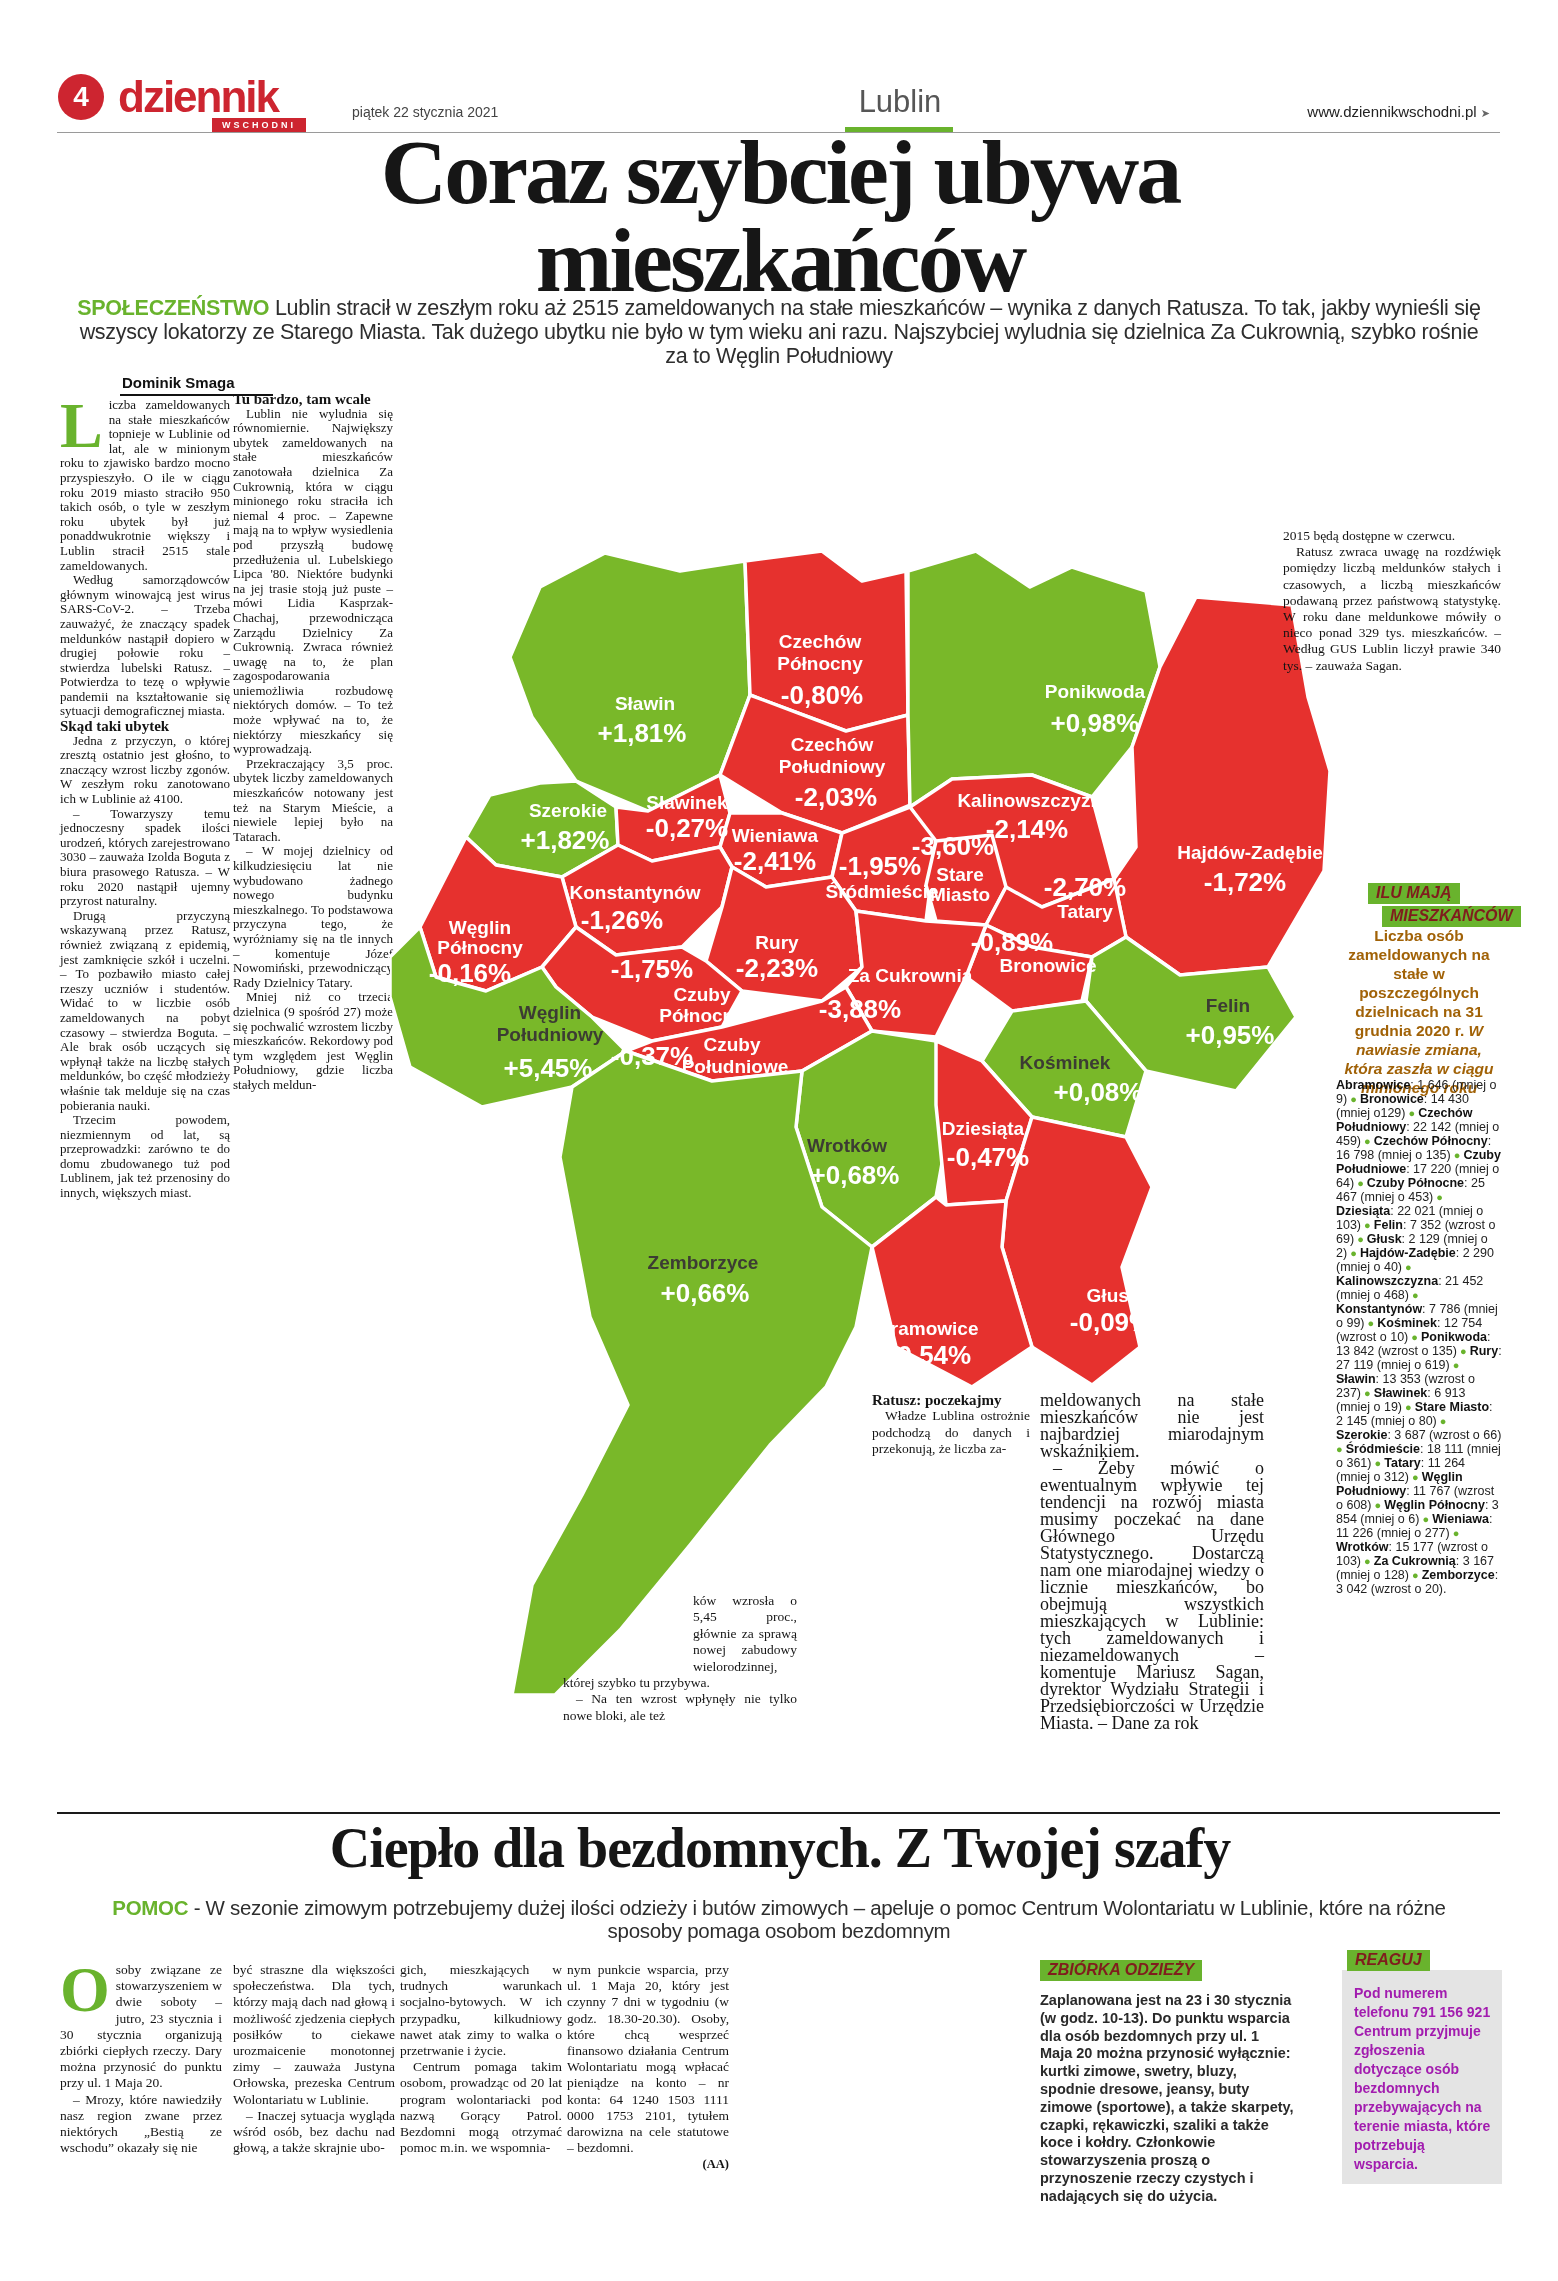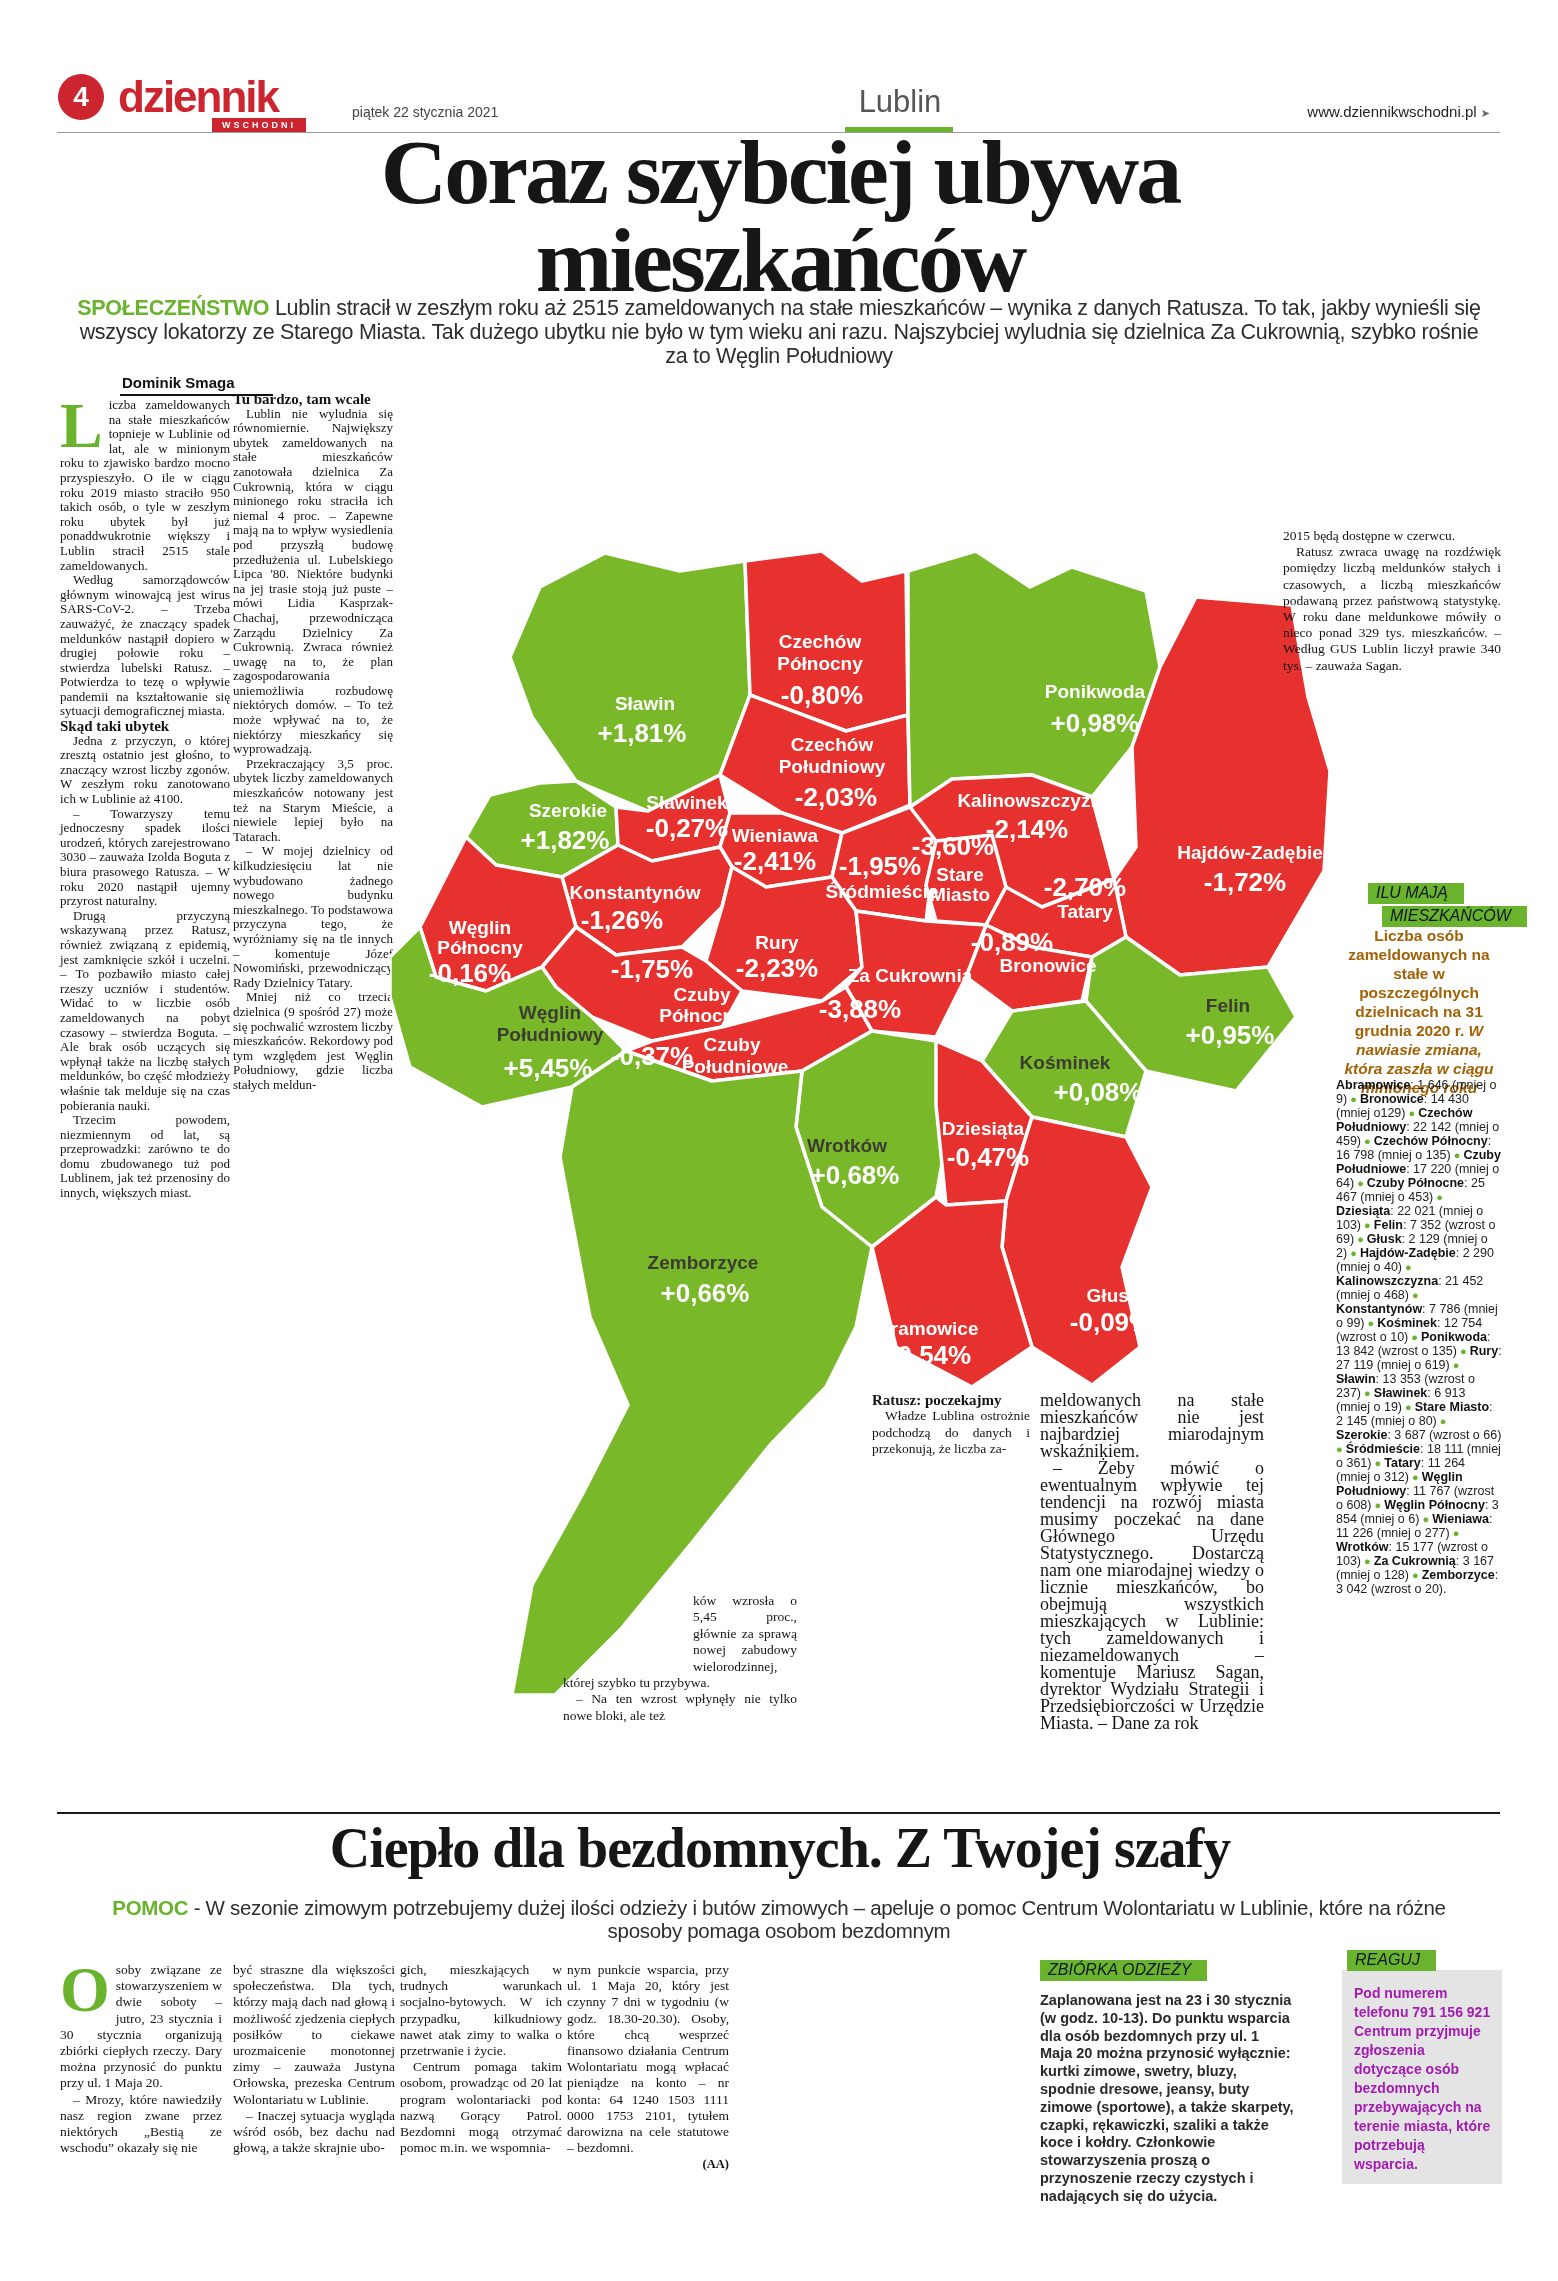--- a/index.html
+++ b/index.html
@@ -51,22 +51,22 @@
   .map{left:390px;top:545px;}
   .map polygon{stroke:#fff;stroke-width:3.5;stroke-linejoin:round;}
   .pg-g{fill:#79b829;}
   .pg-r{fill:#e6312e;}
   .ml-n{font-family:"Liberation Sans",sans-serif;font-weight:bold;font-size:19px;text-anchor:middle;}
   .ml-p{font-family:"Liberation Sans",sans-serif;font-weight:bold;font-size:26px;text-anchor:middle;}
   .fill-w{fill:#ffffff;}
   .fill-d{fill:#3c3c33;}
 
   
-  .sb-tag{position:absolute;background:#69b32d;color:#0f172a;font-family:"Liberation Sans",sans-serif;
-    font-weight:normal;font-style:italic;font-size:16px;padding:1px 16px 2px 8px;white-space:nowrap;}
+  .sb-tag{position:absolute;background:#69b32d;color:#7f1d1d;font-family:"Liberation Sans",sans-serif;
+    font-weight:bold;font-style:italic;font-size:16px;padding:1px 8px 2px 8px;white-space:nowrap;}
   .sb-intro{left:1336px;top:926px;width:166px;text-align:center;font-family:"Liberation Sans",sans-serif;
     font-weight:bold;font-size:15.5px;line-height:19px;color:#a16207;}
   .sb-intro .it{font-style:italic;}
   .sb-stats{left:1336px;top:1078px;width:166px;font-family:"Liberation Sans",sans-serif;
     font-size:12.5px;line-height:14px;color:#222;text-align:left;}
   .sb-stats b{color:#111;}
   .bullet{color:#69b32d;font-size:11px;}
 
   
   .divider{left:57px;top:1812px;width:1443px;height:2px;background:#1a1a1a;}

